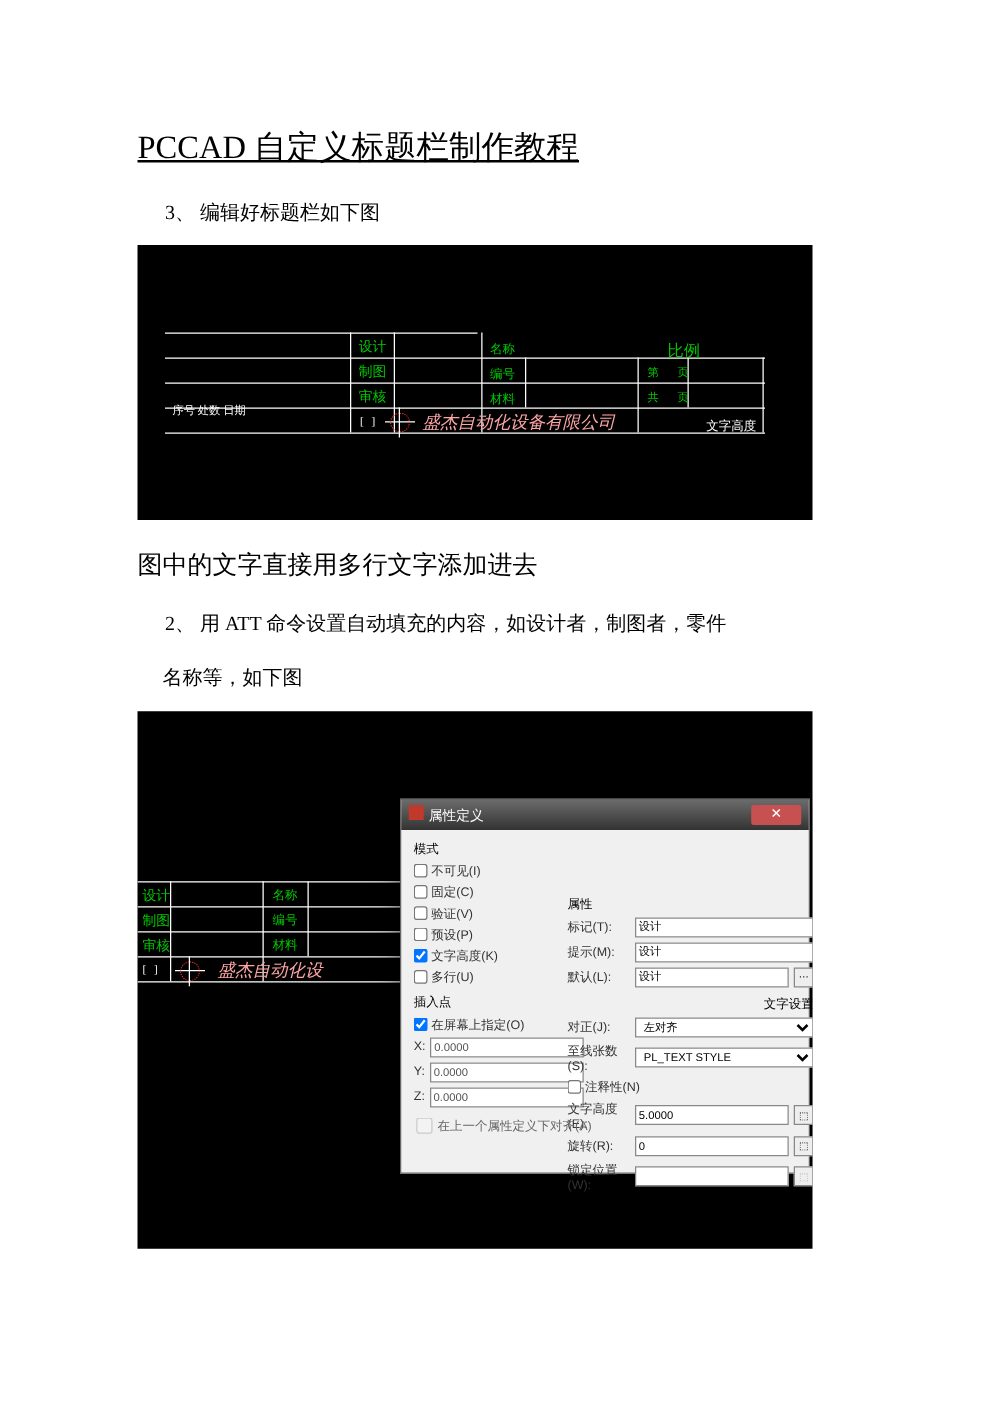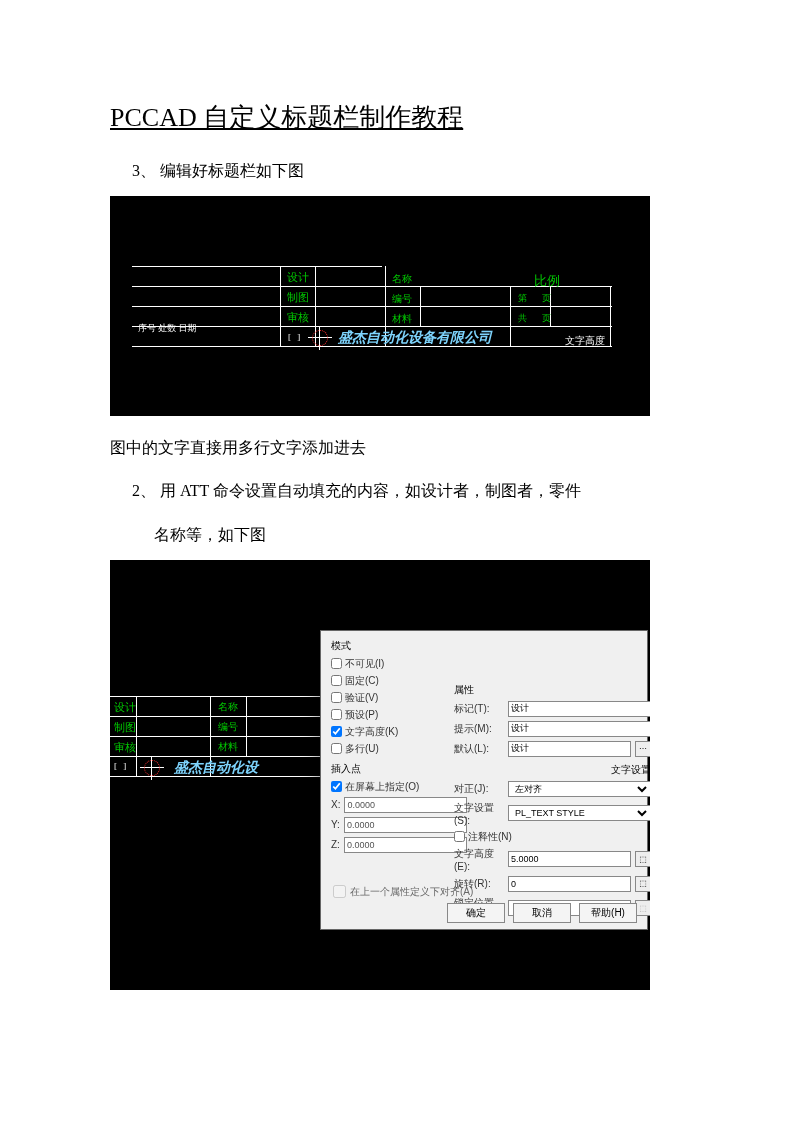--- a/index.html
+++ b/index.html
@@ -18,39 +18,39 @@
       font-family: "SimSun", serif;
       text-decoration: underline;
     }
     .para {
       font-size: 16px;
       line-height: 2.2;
       margin-left: 22px;
       margin-bottom: 8px;
     }
     .para2 {
-      font-size: 16px;
+      font-size: 20px;
       line-height: 2.2;
       margin-bottom: 8px;
     }
-    .indent { margin-left: 44px; }
+    .indent { margin-left: 20px; }
     .cad-shot {
       width: 540px;
       background: #000;
       margin: 8px 0 14px 0;
       position: relative;
       overflow: hidden;
     }
     .cad1 { height: 220px; }
     .cad2 { height: 430px; }
     .hline { position: absolute; height: 1px; background: #fff; }
     .vline { position: absolute; width: 1px; background: #fff; }
     .gtxt { position: absolute; color: #00c800; font-size: 11px; font-family: "SimSun", serif; }
     .wtxt { position: absolute; color: #fff; font-size: 9px; font-family: "SimSun", serif; }
-    .company { position: absolute; color: #7dd3fc; font-size: 14px; font-weight: bold; font-style: italic; font-family: "SimHei","SimSun"; }
+    .company { position: absolute; color: #fca5a5; font-size: 14px; font-weight: normal; font-style: italic; font-family: "SimHei","SimSun"; }
     .marker { position: absolute; width: 16px; height: 16px; border-radius: 50%; }
     .marker::before, .marker::after { content:""; position: absolute; background:#fff; }
     .marker::before { left:-4px; right:-4px; top:7px; height:1px; }
     .marker::after { top:-4px; bottom:-4px; left:7px; width:1px; }
     .mark-outer { position:absolute; width:16px; height:16px; border:1px dotted #ff3030; border-radius:50%; }
 
     
     .dialog {
       position: absolute;
       left: 210px;
@@ -153,20 +153,24 @@
   <span class="gtxt" style="left:4px; top:180px;">审核</span>
   <span class="gtxt" style="left:108px; top:140px; font-size:10px;">名称</span>
   <span class="gtxt" style="left:108px; top:160px; font-size:10px;">编号</span>
   <span class="gtxt" style="left:108px; top:180px; font-size:10px;">材料</span>
   <span class="company" style="left:64px; top:199px;">盛杰自动化设</span>
   <span class="wtxt" style="left:4px; top:201px; letter-spacing:2px;">[ ]</span>
   <div class="marker" style="left:34px; top:200px;"></div>
   <div class="mark-outer" style="left:34px; top:200px;"></div>
 
   <div class="dialog">
+    <div class="dlg-title">
+      <span><span class="ico"></span><span>属性定义</span></span>
+      <span class="dlg-close">✕</span>
+    </div>
     <div class="dlg-body">
       <div class="col-left">
         <div class="grp-title">模式</div>
         <label class="chk">
             <input type="checkbox" style="">
             <span>不可见(I)</span>
           </label>
         <label class="chk">
             <input type="checkbox" style="">
             <span>固定(C)</span>
@@ -221,21 +225,21 @@
             <input type="text" value="设计" style="">
             <button class="smbtn">⋯</button>
           </div>
 
         <div class="grp-title" style="margin-top:6px;text-align:right;">文字设置</div>
         <div class="frow">
             <label>对正(J):</label>
             <select><option>左对齐</option></select>
           </div>
         <div class="frow">
-            <label>文字设置(S):</label>
+            <label>至线张数(S):</label>
             <select><option>PL_TEXT STYLE</option></select>
           </div>
         <label class="chk">
             <input type="checkbox" style="">
             <span>注释性(N)</span>
           </label>
         <div class="frow">
             <label>文字高度(E):</label>
             <input type="text" value="5.0000" style="">
             <button class="smbtn">⬚</button>
@@ -249,19 +253,14 @@
             <label>锁定位置(W):</label>
             <input type="text" disabled="" value="" style="">
             <button class="smbtn" disabled="">⬚</button>
           </div>
       </div>
     </div>
     <label class="foot-chk">
         <input type="checkbox" disabled="" style="">
         <span>在上一个属性定义下对齐(A)</span>
       </label>
-    <div class="dlg-footer">
-      <button class="btn">确定</button>
-      <button class="btn">取消</button>
-      <button class="btn">帮助(H)</button>
-    </div>
   </div>
 </div>
 
 </body></html>

